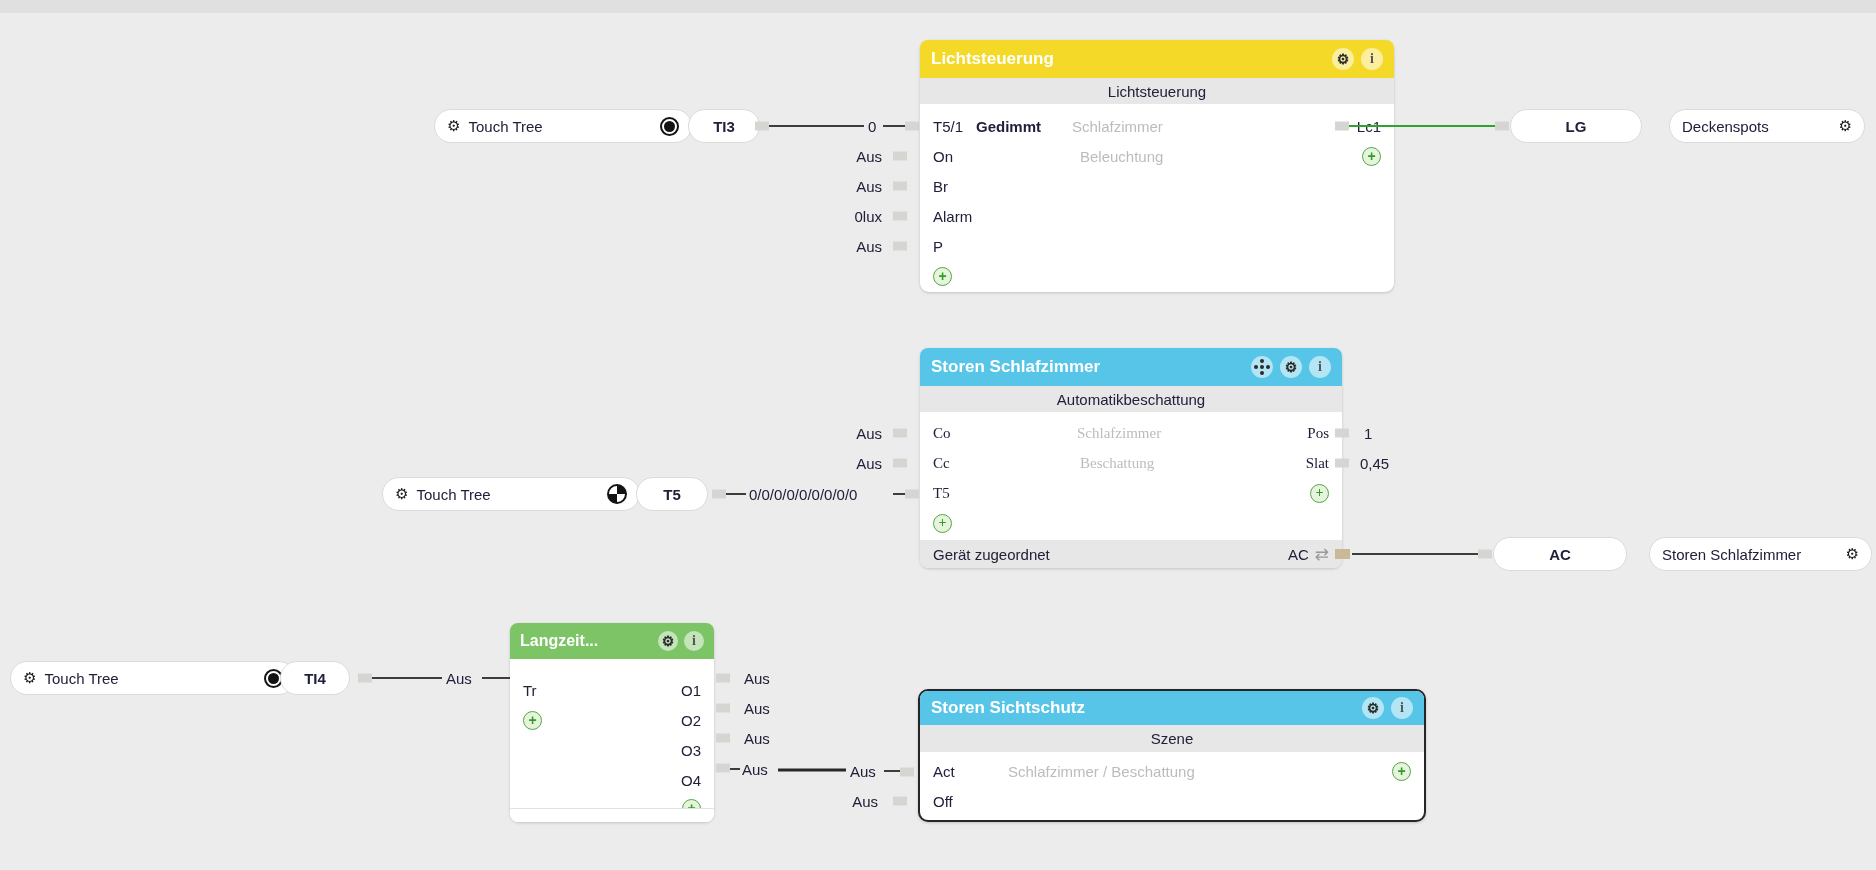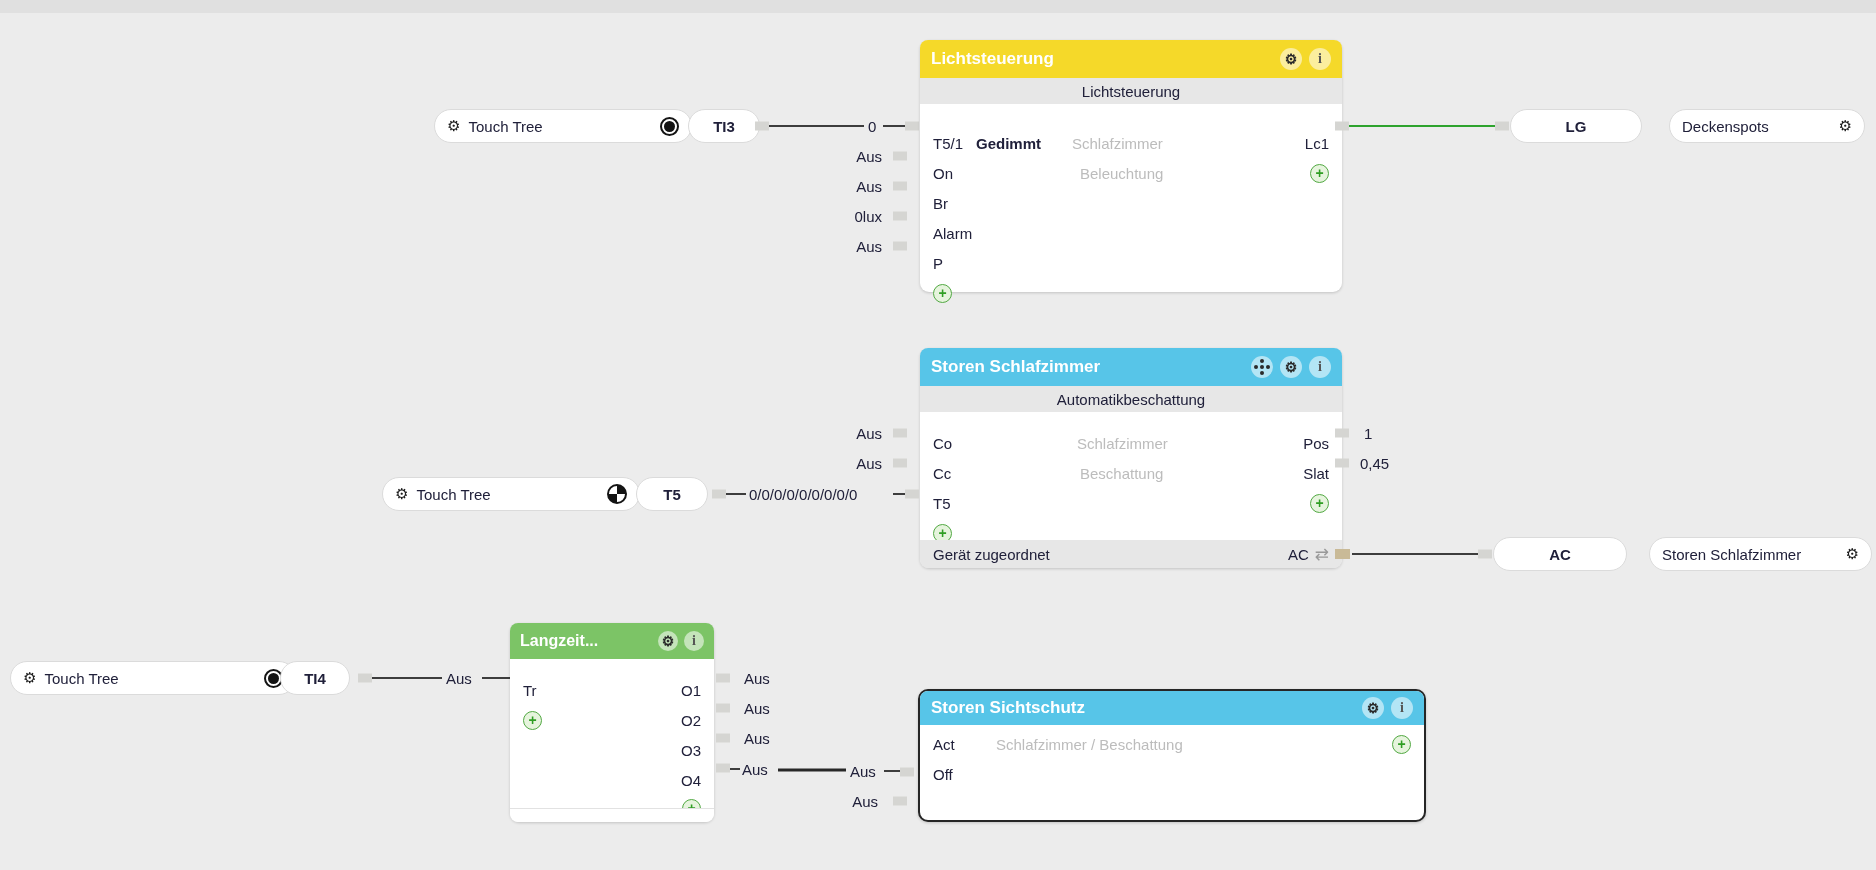--- a/index.html
+++ b/index.html
@@ -80,30 +80,30 @@
 
   <div class="val ralign" style="left:810px;top:156px;width:72px;">Aus</div>
   <div class="stub" style="left:893px;top:156px;"></div>
   <div class="val ralign" style="left:810px;top:186px;width:72px;">Aus</div>
   <div class="stub" style="left:893px;top:186px;"></div>
   <div class="val ralign" style="left:810px;top:216px;width:72px;">0lux</div>
   <div class="stub" style="left:893px;top:216px;"></div>
   <div class="val ralign" style="left:810px;top:246px;width:72px;">Aus</div>
   <div class="stub" style="left:893px;top:246px;"></div>
 
-  <div class="block" style="left:920px;top:40px;width:422px;height:252px;">
+  <div class="block" style="left:920px;top:40px;width:474px;height:252px;">
     <div class="bheader hdr-yellow">
       <span>Lichtsteuerung</span>
       <span class="hicons">
         <span class="hicon gear">⚙</span>
         <span class="hicon info">i</span>
       </span>
     </div>
     <div class="subhdr">Lichtsteuerung</div>
-    <div style="padding-top:7px;margin-top:17px;">
+    <div style="padding-top:7px;">
       <div class="brow">
         <span>T5/1</span>
         <span class="pname2" style="font-weight:bold;">Gedimmt</span>
         <span class="glabel" style="left:152px;">Schlafzimmer</span>
         <span class="rright">Lc1</span>
       </div>
       <div class="brow">
         <span>On</span>
         <span class="glabel" style="left:160px;">Beleuchtung</span>
         <span class="rright plus">+</span>
@@ -139,21 +139,21 @@
       <span>Storen Schlafzimmer</span>
       <span class="hicons">
         <span class="hicon">
             <span class="dots-icon"></span>
           </span>
         <span class="hicon gear">⚙</span>
         <span class="hicon info">i</span>
       </span>
     </div>
     <div class="subhdr">Automatikbeschattung</div>
-    <div style="padding-top:16px;">
+    <div style="padding-top:6px;font-family:Liberation Serif, serif;">
       <div class="brow">
         <span>Co</span>
         <span class="glabel" style="left:157px;">Schlafzimmer</span>
         <span class="rright">Pos</span>
       </div>
       <div class="brow">
         <span>Cc</span>
         <span class="glabel" style="left:160px;">Beschattung</span>
         <span class="rright">Slat</span>
       </div>
@@ -269,24 +269,25 @@
   <div class="stub" style="left:893px;top:801px;"></div>
 
   <div class="block" style="left:918px;top:689px;width:508px;height:133px;border:2px solid #262626;border-radius:10px;">
     <div class="bheader hdr-blue" style="height:34px;">
       <span>Storen Sichtschutz</span>
       <span class="hicons">
         <span class="hicon gear">⚙</span>
         <span class="hicon info">i</span>
       </span>
     </div>
+    <div class="subhdr" style="height:27px;">Szene</div>
     <div style="padding-top:4px;">
       <div class="brow">
         <span>Act</span>
-        <span class="glabel" style="left:76px;">Schlafzimmer / Beschattung</span>
+        <span class="glabel" style="left:88px;">Schlafzimmer / Beschattung</span>
         <span class="rright plus">+</span>
       </div>
       <div class="brow">
         <span>Off</span>
       </div>
     </div>
   </div>
 
 </div>
 

